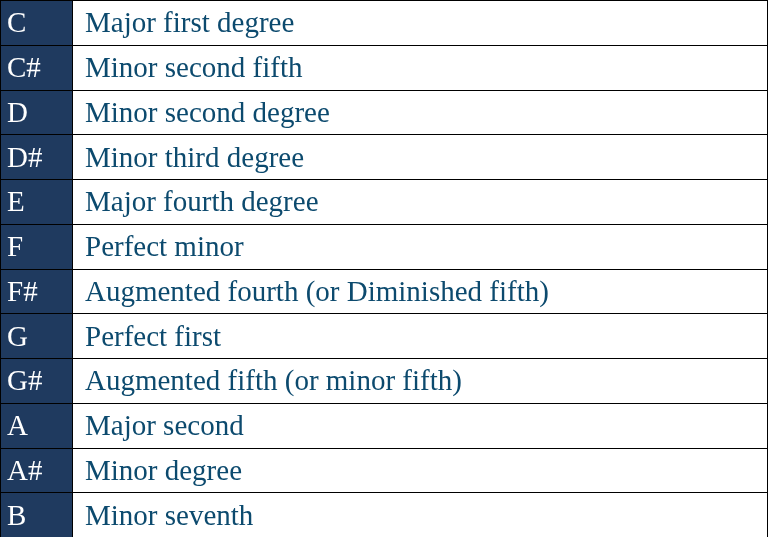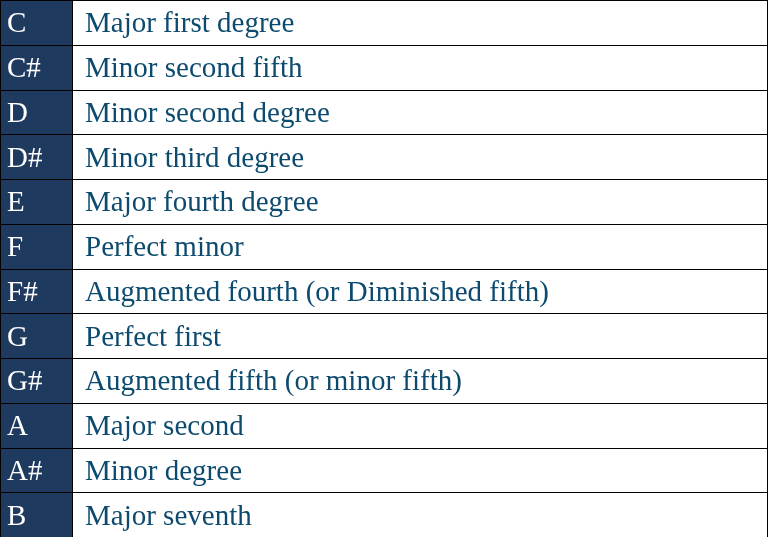--- a/index.html
+++ b/index.html
@@ -83,16 +83,16 @@
     <tr>
       <td class="note-cell">A</td>
       <td class="desc-cell">Major second</td>
     </tr>
     <tr>
       <td class="note-cell">A#</td>
       <td class="desc-cell">Minor degree</td>
     </tr>
     <tr>
       <td class="note-cell">B</td>
-      <td class="desc-cell">Major seventh</td>
+      <td class="desc-cell">Minor seventh</td>
     </tr>
   </tbody>
 </table>
 
 </body></html>

